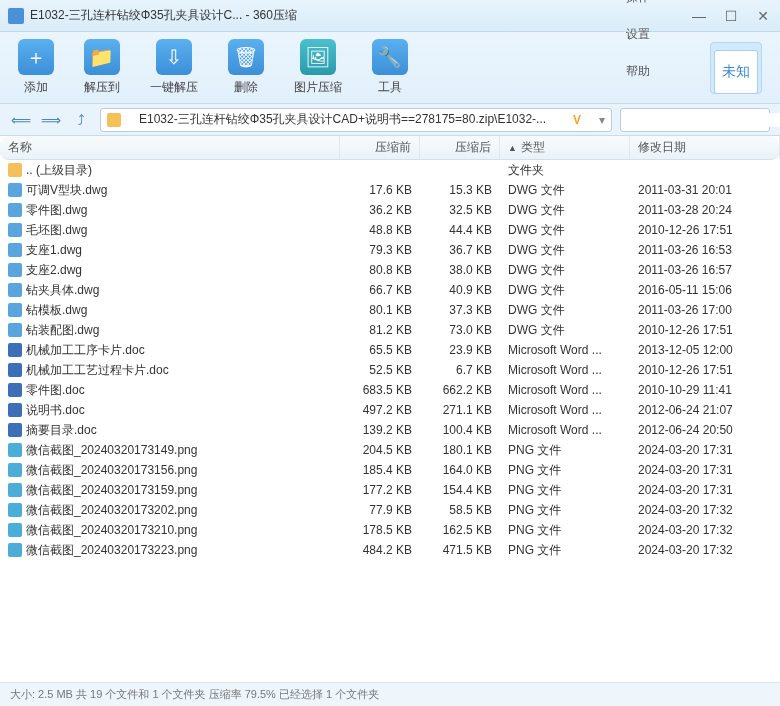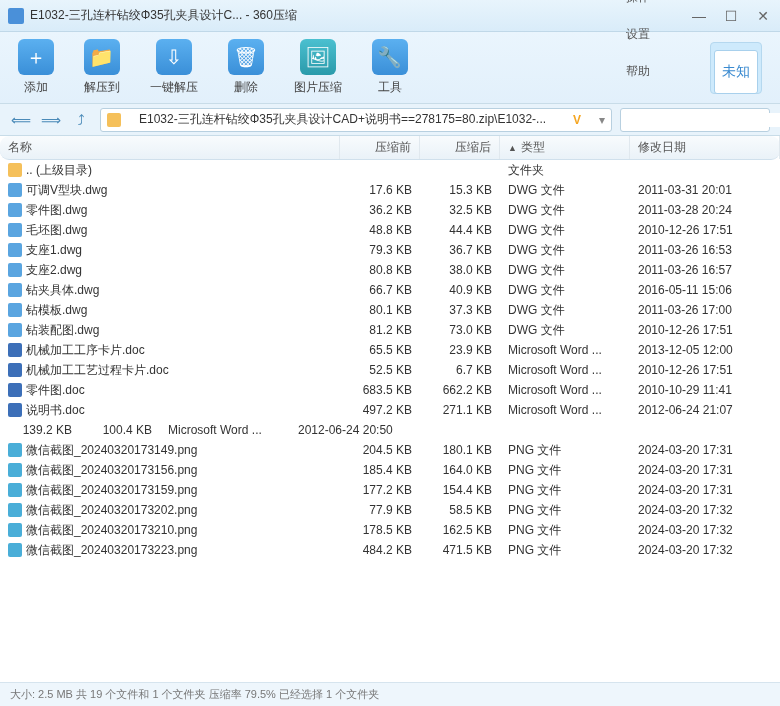--- a/index.html
+++ b/index.html
@@ -269,20 +269,24 @@
       <div class="cell c-name">
         <span class="ficon-s fc-doc"></span>
         <span>说明书.doc</span>
       </div>
       <div class="cell c-before">497.2 KB</div>
       <div class="cell c-after">271.1 KB</div>
       <div class="cell c-type">Microsoft Word ...</div>
       <div class="cell c-date">2012-06-24 21:07</div>
     </div>
     <div class="row">
+      <div class="cell c-name">
+        <span class="ficon-s fc-doc"></span>
+        <span>摘要目录.doc</span>
+      </div>
       <div class="cell c-before">139.2 KB</div>
       <div class="cell c-after">100.4 KB</div>
       <div class="cell c-type">Microsoft Word ...</div>
       <div class="cell c-date">2012-06-24 20:50</div>
     </div>
     <div class="row">
       <div class="cell c-name">
         <span class="ficon-s fc-png"></span>
         <span>微信截图_20240320173149.png</span>
       </div>

